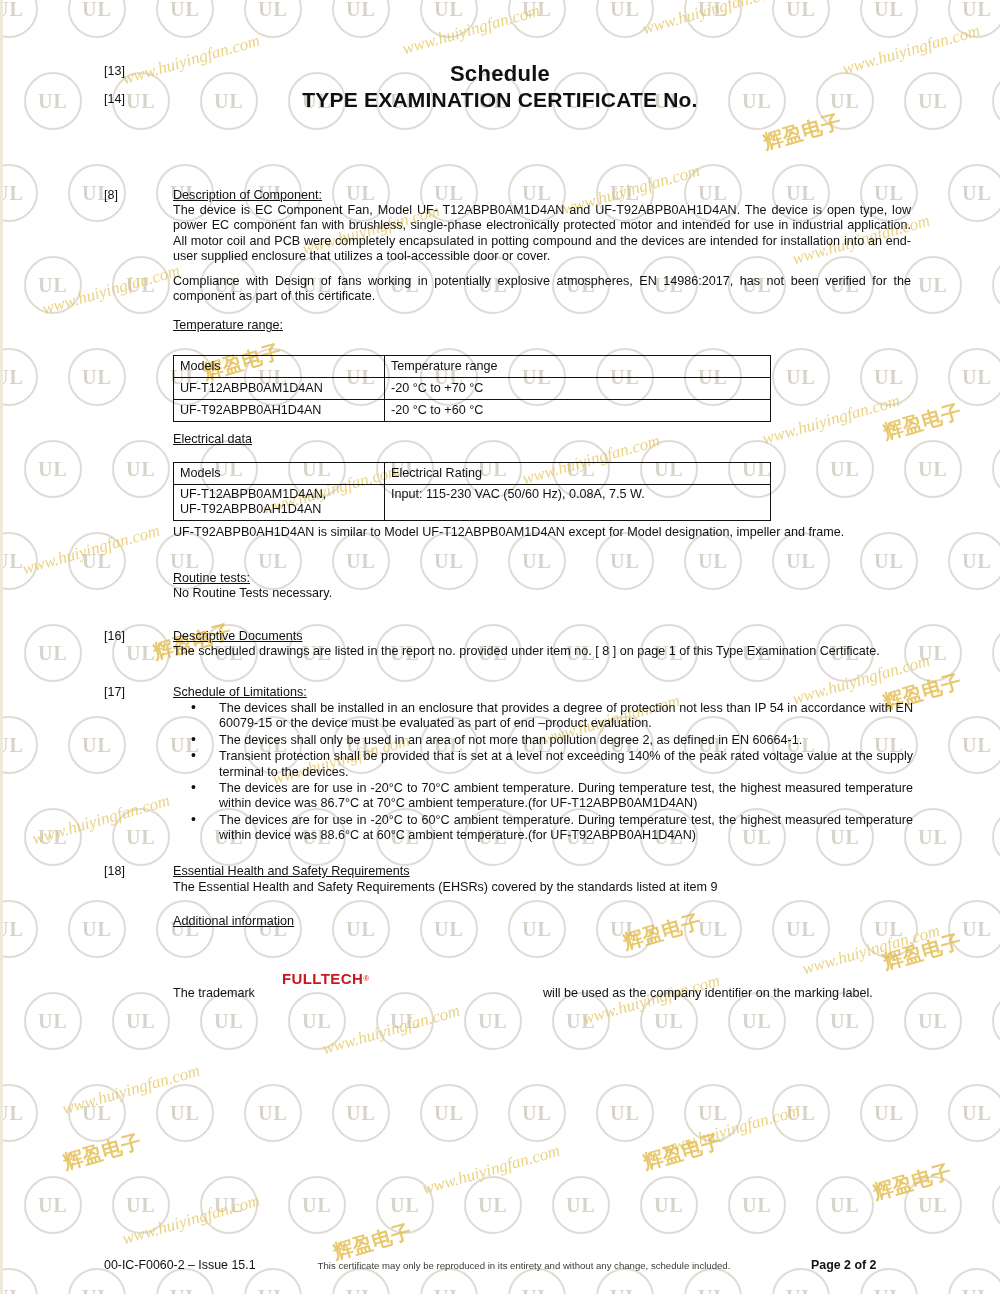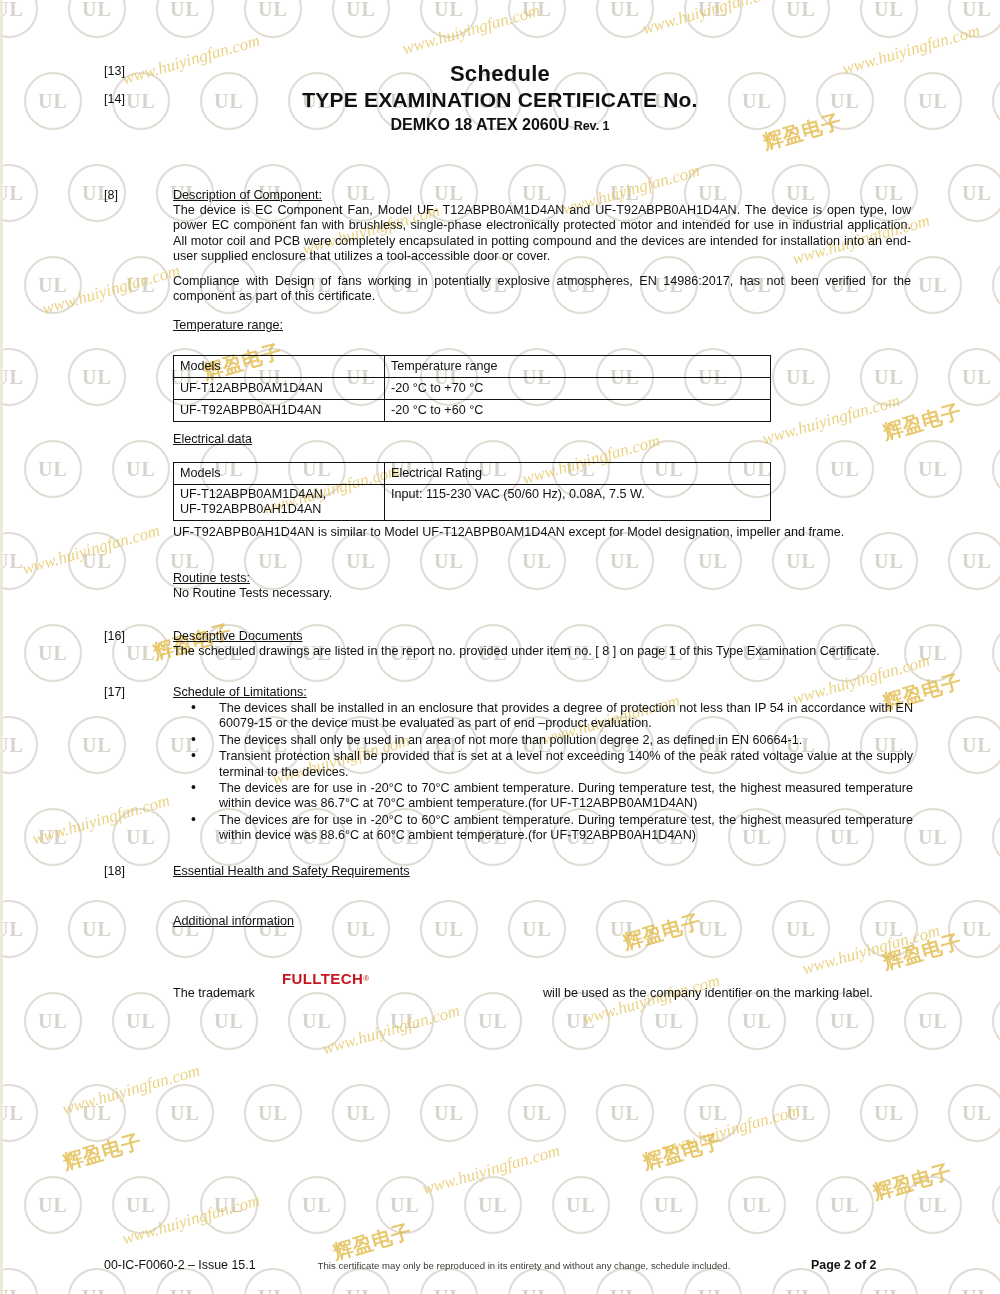--- a/index.html
+++ b/index.html
@@ -322,24 +322,20 @@
 </div>
 
 <div class="page">
   <div class="border"></div>
 
   <div class="num" style="top:64px">[13]</div>
   <div class="num" style="top:92px">[14]</div>
 
   <div class="hdr hdr-1">Schedule</div>
   <div class="hdr hdr-2">TYPE EXAMINATION CERTIFICATE No.</div>
-  <div class="hdr hdr-3">
-    <span>DEMKO 18 ATEX 2060U</span>
-    <span class="rev">Rev. 1</span>
-  </div>
 
   <div class="num" style="top:188px">[8]</div>
   <div class="blk" style="top:188px">
     <span class="u">Description of Component:</span>
   </div>
   <div class="body-col" style="top:203px">The device is EC Component Fan, Model UF- T12ABPB0AM1D4AN and UF-T92ABPB0AH1D4AN. The device is open type, low power EC component fan with brushless, single-phase electronically protected motor and intended for use in industrial application. All motor coil and PCB were completely encapsulated in potting compound and the devices are intended for installation into an end-user supplied enclosure that utilizes a tool-accessible door or cover.</div>
   <div class="body-col" style="top:274px">Compliance with Design of fans working in potentially explosive atmospheres, EN 14986:2017, has not been verified for the component as part of this certificate.</div>
 
   <div class="blk" style="top:318px">
     <span class="u">Temperature range:</span>
@@ -410,20 +406,21 @@
       <li>Transient protection shall be provided that is set at a level not exceeding 140% of the peak rated voltage value at the supply terminal to the devices.</li>
       <li>The devices are for use in -20°C to 70°C ambient temperature. During temperature test, the highest measured temperature within device was 86.7°C at 70°C ambient temperature.(for UF-T12ABPB0AM1D4AN)</li>
       <li>The devices are for use in -20°C to 60°C ambient temperature. During temperature test, the highest measured temperature within device was 88.6°C at 60°C ambient temperature.(for UF-T92ABPB0AH1D4AN)</li>
     </ul>
   </div>
 
   <div class="num" style="top:864px">[18]</div>
   <div class="blk" style="top:864px">
     <span class="u">Essential Health and Safety Requirements</span>
   </div>
+  <div class="body-col" style="top:880px">The Essential Health and Safety Requirements (EHSRs) covered by the standards listed at item 9</div>
   <div class="blk" style="top:914px">
     <span class="u">Additional information</span>
   </div>
 
   <div class="trademark-line">The trademark</div>
   <svg class="logo-swoosh" viewBox="0 0 22 28">
     <path d="M18 2 C8 2 2 9 2 16 C2 22 6 26 11 26 C7 23 6 19 8 14 C10 9 14 5 18 2 Z" fill="#c8161d"></path>
   </svg>
   <div class="logo-box">
     <span class="logo-red">FULLTECH</span>

